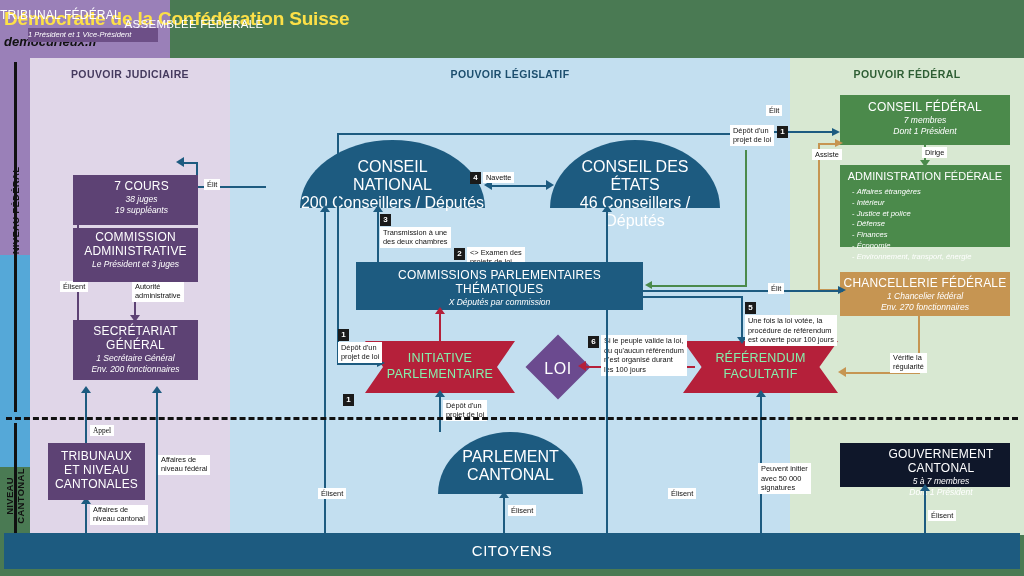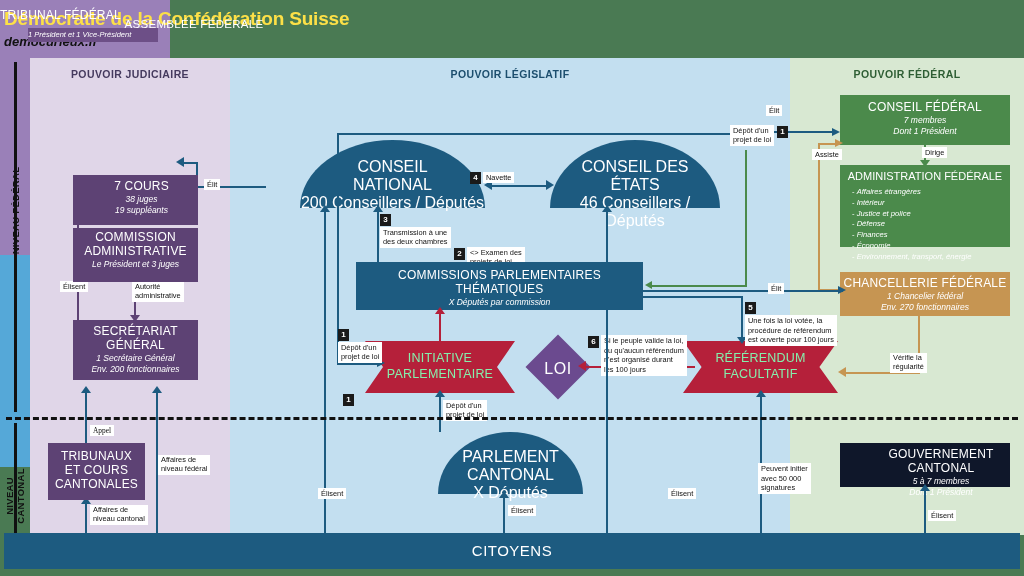--- a/index.html
+++ b/index.html
@@ -210,21 +210,21 @@
 
 <div class="box" id="secretariat">
   <div class="t1">SECRÉTARIAT</div>
   <div class="t1">GÉNÉRAL</div>
   <div class="t2">1 Secrétaire Général</div>
   <div class="t2">Env. 200 fonctionnaires</div>
 </div>
 
 <div class="box" id="tribunaux-cant">
   <div class="t1">TRIBUNAUX</div>
-  <div class="t1">ET COURS</div>
+  <div class="t1">ET NIVEAU</div>
   <div class="t1">CANTONALES</div>
 </div>
 
 <div id="assemblee">
   <div id="assemblee-title">ASSEMBLÉE FÉDÉRALE</div>
 </div>
 
 <div class="dome" id="conseil-national">
   <div class="t1" style="padding-top:18px;">CONSEIL</div>
   <div class="t1">NATIONAL</div>
@@ -382,21 +382,20 @@
 <div class="ln" style="left:846px; top:372px; width:74px; height:2px; background:#c69552;"></div>
 <div class="arrow" style="left:838px; top:367px; border-top:5px solid transparent; border-bottom:5px solid transparent; border-right:8px solid #c69552;"></div>
 <div class="lbl" style="left:890px; top:353px; line-height:1.2;">
   <div>Vérifie la</div>
   <div>régularité</div>
 </div>
 
 <div class="dome" id="parlement-cantonal">
   <div class="t1" style="padding-top:16px;">PARLEMENT</div>
   <div class="t1">CANTONAL</div>
-  <div class="t2">X Députés</div>
 </div>
 
 <div class="ln" style="left:324px; top:208px; width:2px; height:325px; background:#1d5b80;"></div>
 <div class="arrow" style="left:320px; top:205px; border-left:5px solid transparent; border-right:5px solid transparent; border-bottom:7px solid #1d5b80;"></div>
 <div class="lbl" style="left:318px; top:488px;">Élisent</div>
 
 <div class="ln" style="left:606px; top:208px; width:2px; height:325px; background:#1d5b80;"></div>
 <div class="arrow" style="left:602px; top:205px; border-left:5px solid transparent; border-right:5px solid transparent; border-bottom:7px solid #1d5b80;"></div>
 <div class="lbl" style="left:668px; top:488px;">Élisent</div>
 

